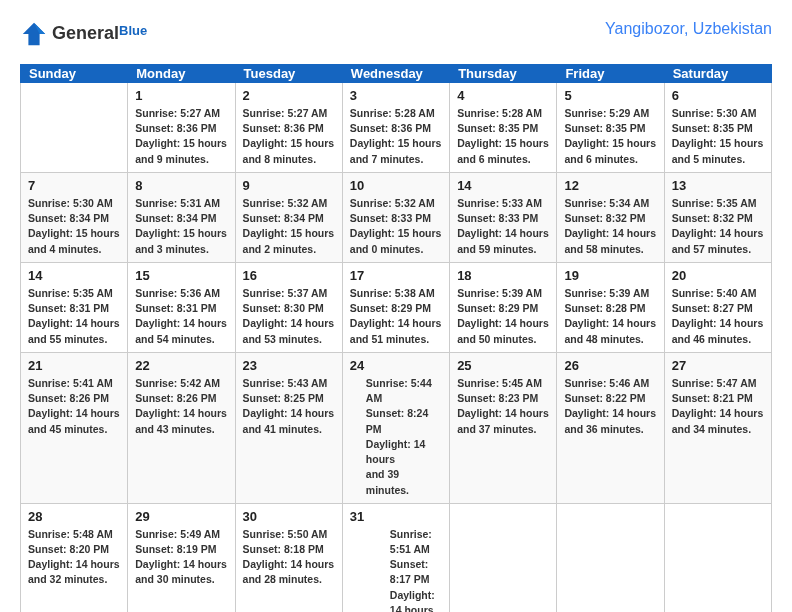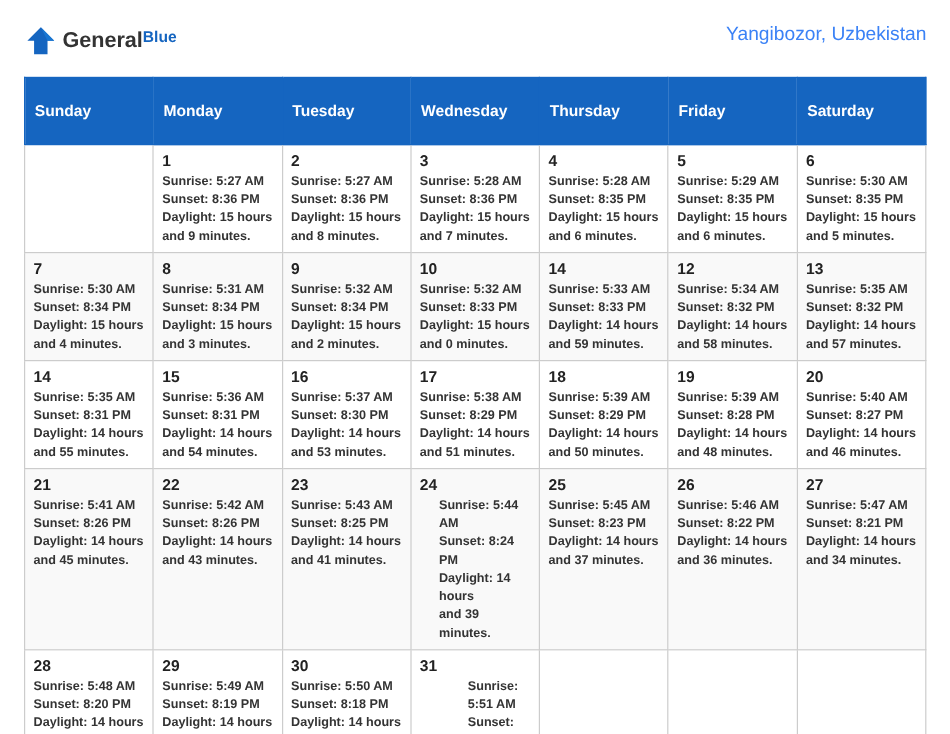--- a/index.html
+++ b/index.html
@@ -54,21 +54,21 @@
     }
     table {
       width: 100%;
       border-collapse: collapse;
       font-size: 11px;
     }
     thead tr th {
       background-color: #1565c0;
       color: #fff;
       text-align: left;
-      padding: 20px 8px;
+      padding: 1px 8px;
       font-size: 13px;
       font-weight: bold;
       border: 1px solid #1565c0;
     }
     tbody tr td {
       border: 1px solid #ccc;
       vertical-align: top;
       padding: 5px 7px;
       width: 14.28%;
       min-height: 80px;

